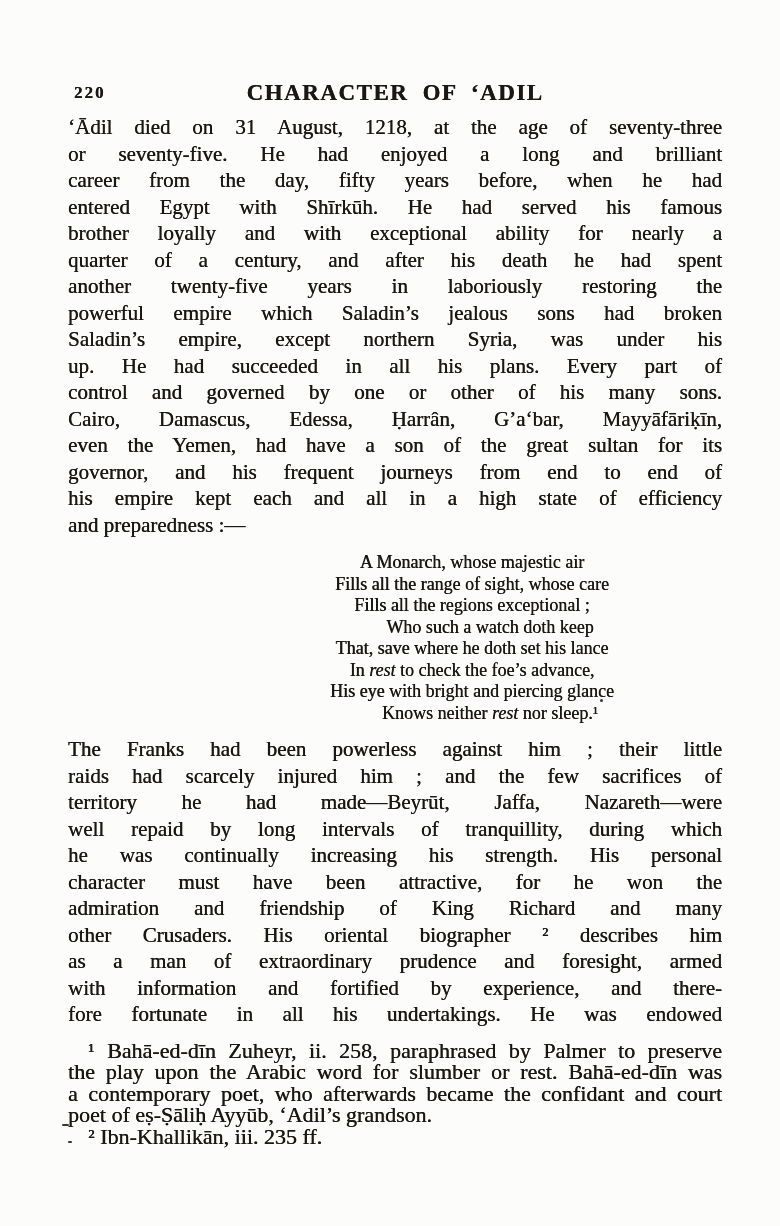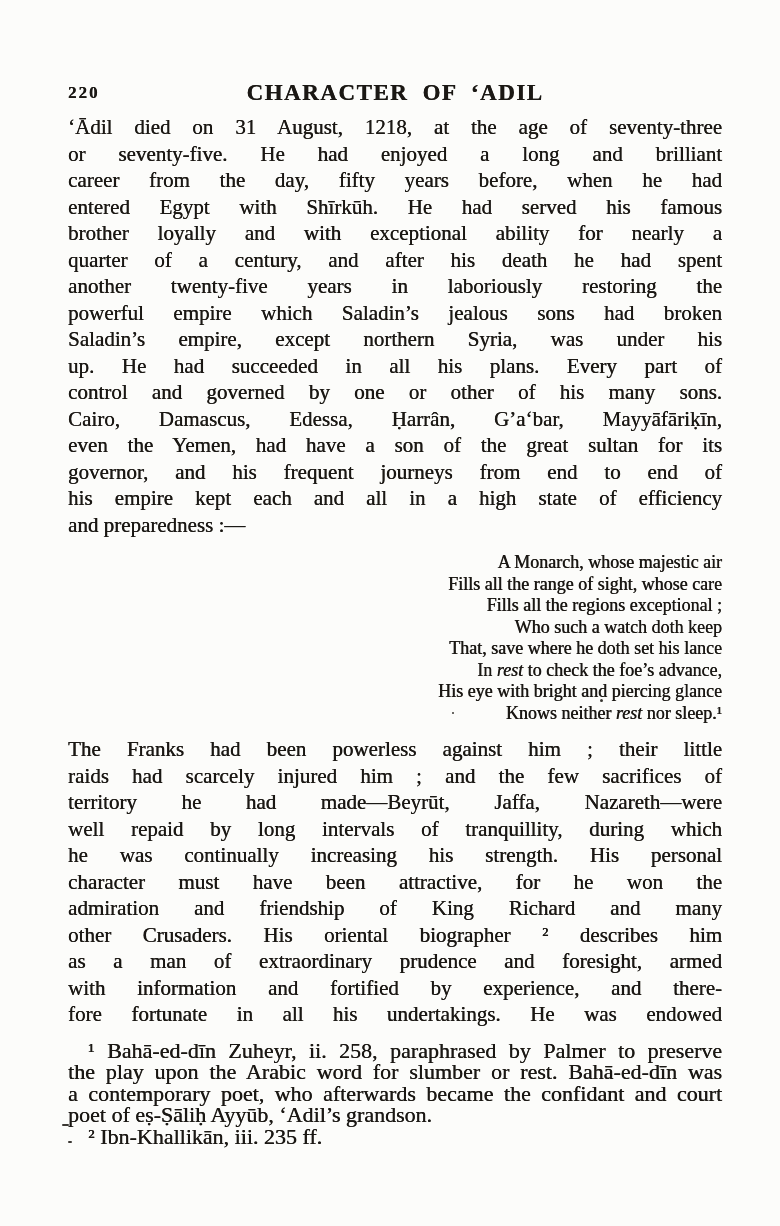--- a/index.html
+++ b/index.html
@@ -19,21 +19,21 @@
     padding: 80px 58px 0 68px;
     overflow: hidden;
   }
   .header {
     position: relative;
     height: 24px;
     margin-bottom: 10px;
   }
   .pagenum {
     position: absolute;
-    left: 0;
+    left: 6px;
     top: 3px;
     font-size: 17px;
     font-weight: bold;
     letter-spacing: 2px;
   }
   .title {
     display: block;
     text-align: center;
     font-size: 23px;
     font-weight: bold;
@@ -52,21 +52,21 @@
   }
   .line.endline {
     text-align-last: left;
   }
   .poem {
     margin: 14px 0 12px 0;
     padding-left: 154px;
     font-size: 18px;
     line-height: 21.5px;
   }
-  .vline { text-align: right; }
+  .vline { text-align: center; }
   .vline.indent { padding-left: 36px; }
   .vline .it { font-style: italic; }
   .p2 { margin-top: 8px; }
   .footnotes {
     margin-top: 12px;
     font-size: 22px;
     line-height: 21.5px;
   }
   .fline {
     text-align: justify;

